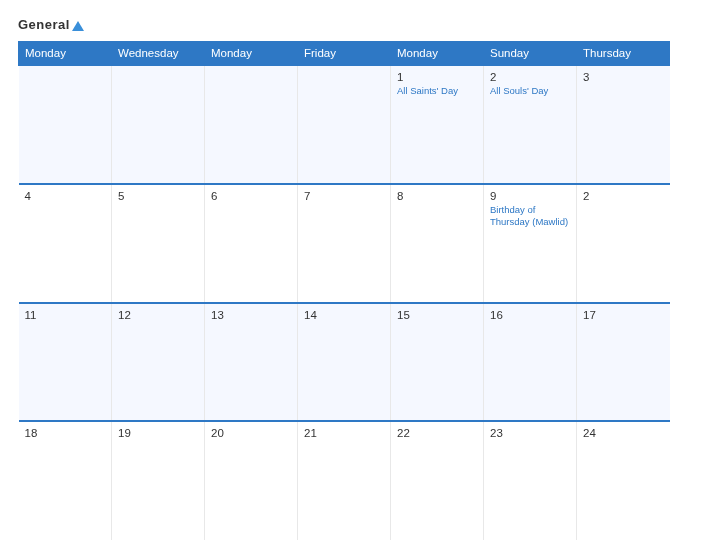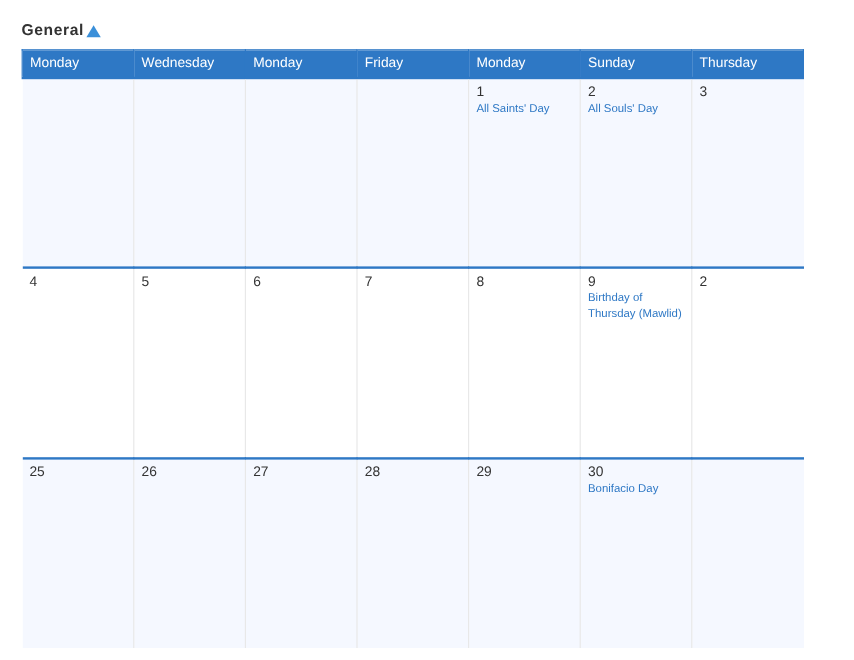--- a/index.html
+++ b/index.html
@@ -185,36 +185,60 @@
             <td>
               <span class="day-num">9</span>
               <span class="holiday">Birthday of Thursday (Mawlid)</span>
             </td>
             <td>
               <span class="day-num">2</span>
             </td>
           </tr>
           <tr>
             <td>
-              <span class="day-num">25</span>
-            </td>
-            <td>
-              <span class="day-num">26</span>
-            </td>
-            <td>
-              <span class="day-num">27</span>
-            </td>
-            <td>
-              <span class="day-num">28</span>
-            </td>
-            <td>
-              <span class="day-num">29</span>
-            </td>
-            <td>
-              <span class="day-num">30</span>
-              <span class="holiday">Bonifacio Day</span>
-            </td>
-            <td></td>
+              <span class="day-num">11</span>
+            </td>
+            <td>
+              <span class="day-num">12</span>
+            </td>
+            <td>
+              <span class="day-num">13</span>
+            </td>
+            <td>
+              <span class="day-num">14</span>
+            </td>
+            <td>
+              <span class="day-num">15</span>
+            </td>
+            <td>
+              <span class="day-num">16</span>
+            </td>
+            <td>
+              <span class="day-num">17</span>
+            </td>
+          </tr>
+          <tr>
+            <td>
+              <span class="day-num">18</span>
+            </td>
+            <td>
+              <span class="day-num">19</span>
+            </td>
+            <td>
+              <span class="day-num">20</span>
+            </td>
+            <td>
+              <span class="day-num">21</span>
+            </td>
+            <td>
+              <span class="day-num">22</span>
+            </td>
+            <td>
+              <span class="day-num">23</span>
+            </td>
+            <td>
+              <span class="day-num">24</span>
+            </td>
           </tr>
         </tbody>
     </table>
   </div>
 </div>
 
 </body></html>

